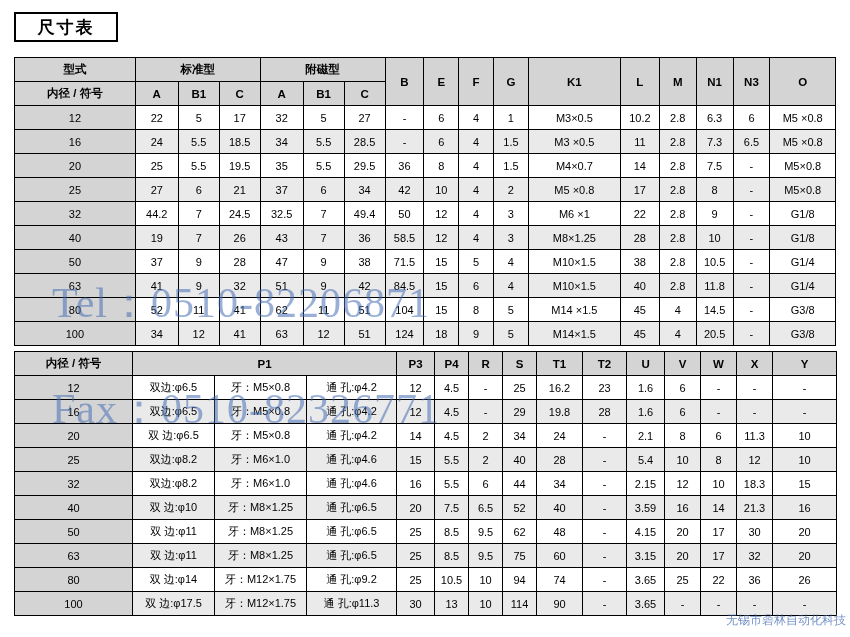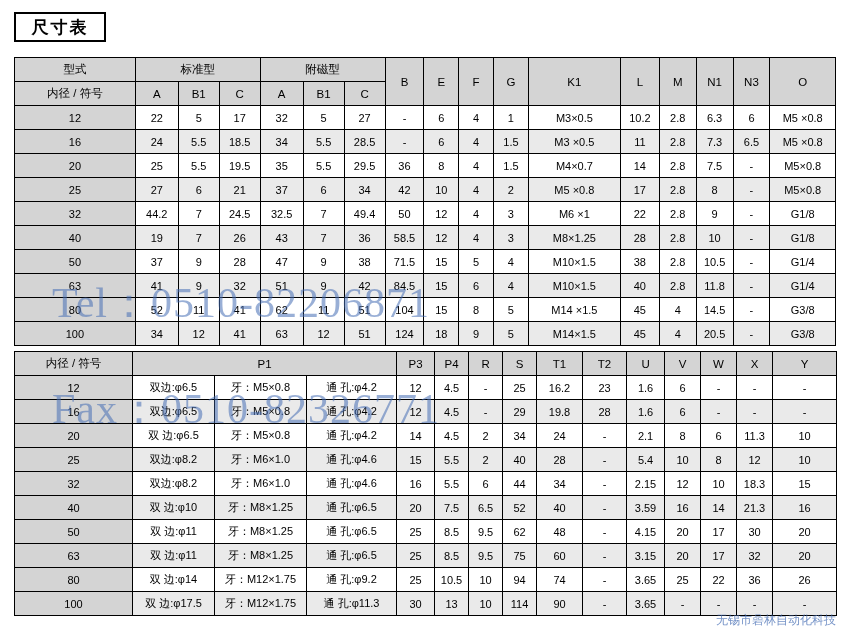--- a/index.html
+++ b/index.html
@@ -19,21 +19,21 @@
     width: 850px;
     height: 637px;
     background: #fff;
   }
 
   
   .title-tab {
     position: absolute;
     left: 14px;
     top: 12px;
-    width: 92px;
+    width: 104px;
     height: 30px;
     border: 2px solid #000;
     background: #fff;
     box-sizing: border-box;
     display: flex;
     align-items: center;
     justify-content: center;
     font-size: 17px;
     font-weight: bold;
     letter-spacing: 2px;
@@ -55,20 +55,21 @@
     color: #000;
     font-weight: normal;
     padding: 0;
     height: 23px;
     white-space: nowrap;
     overflow: hidden;
   }
   .tbl th {
     background: #d4d4d4;
     font-size: 11.5px;
+    font-weight: bold;
   }
   .hdr-cell { background: #d4d4d4; }
   .row-alt td { background: #eaeaea; }
   .row-plain td { background: #ffffff; }
   .lbl-cell {
     background: #d4d4d4 !important;
     font-size: 11.5px;
   }
   .p1cell { text-align: left; padding-left: 12px; }
   .p1mid  { text-align: left; padding-left: 10px; margin-left: 36px; }
@@ -85,21 +86,21 @@
     font-size: 42px;
     letter-spacing: 1px;
     white-space: nowrap;
     pointer-events: none;
     font-weight: normal;
   }
   #wm-tel { left: 52px; top: 275px; }
   #wm-fax { left: 52px; top: 381px; }
   .wm-corner {
     position: absolute;
-    right: 14px;
+    right: 4px;
     bottom: 8px;
     font-size: 12px;
     color: rgba(70, 110, 180, 0.75);
     font-family: "Liberation Sans", sans-serif;
     white-space: nowrap;
     pointer-events: none;
   }
 </style>
 </head>
 <body>

